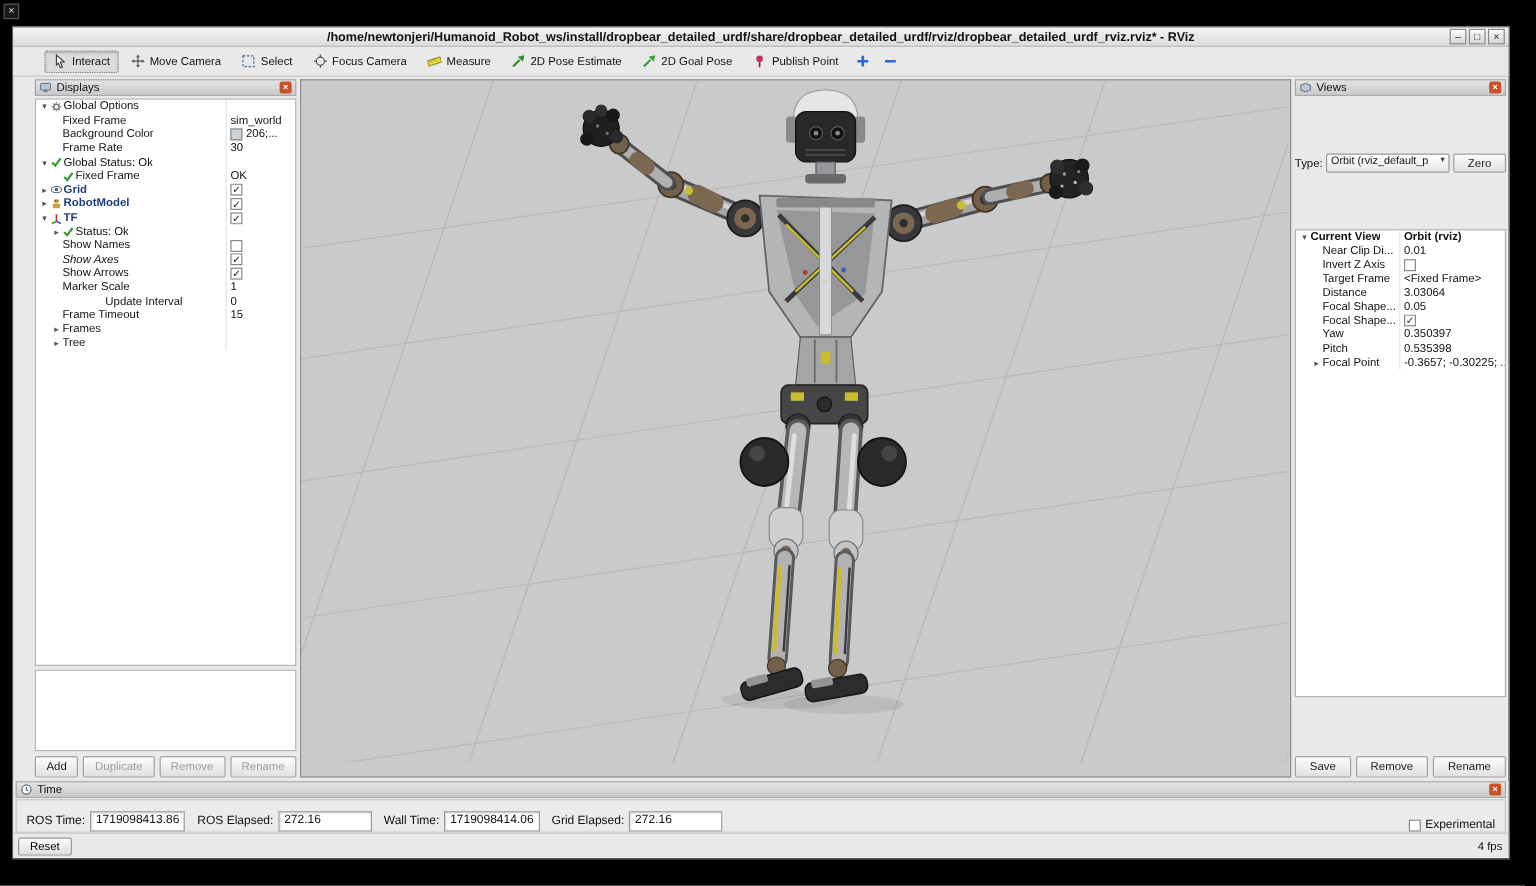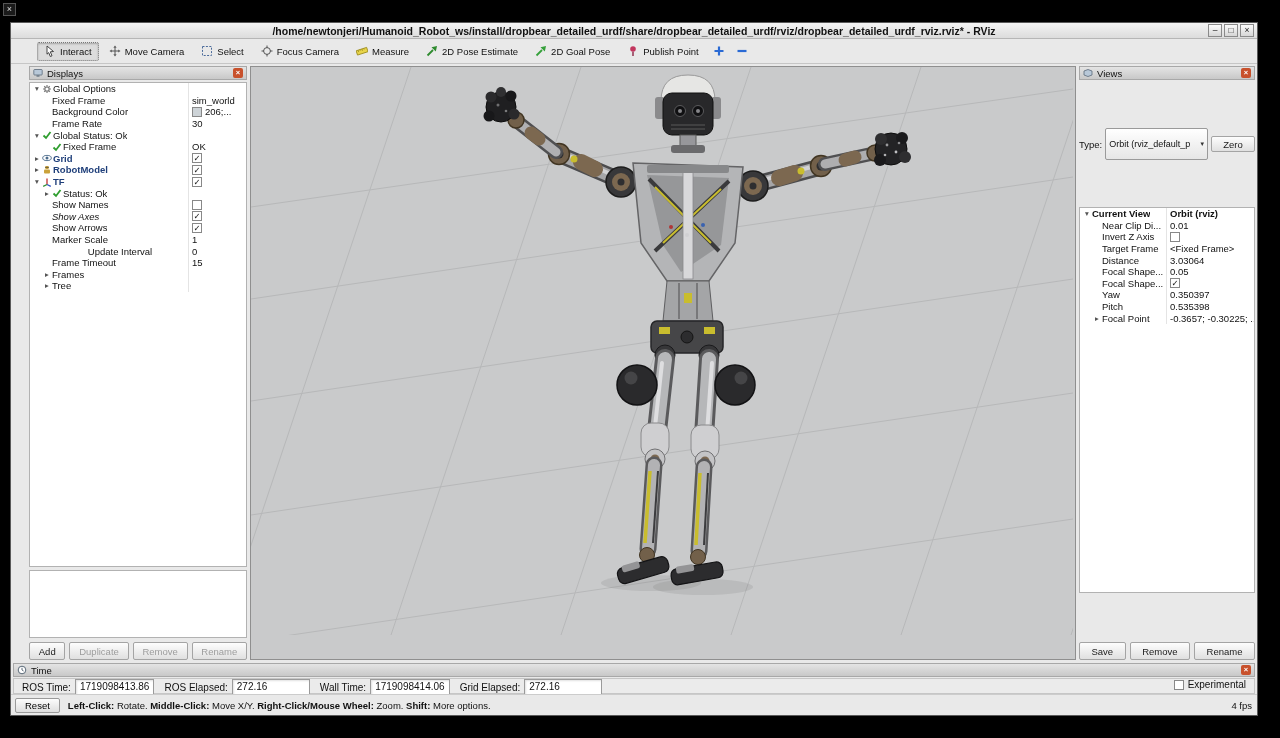--- a/index.html
+++ b/index.html
@@ -65,27 +65,27 @@
     background:linear-gradient(#fdfdfd,#e0e0e0); font-size:9.5px; text-align:center;
     font-family:"Liberation Sans","DejaVu Sans",sans-serif; color:#1a1a1a; }
   .pbtn.disabled { color:#9d9d9d; }
   .zero-btn { flex:0 0 44px; height:16px; }
 
   .viewport { flex:1 1 auto; margin:0 3px; background:#c9cacb; border:1px solid #8f8f8f; position:relative; overflow:hidden; }
   .viewport svg.scene { position:absolute; left:0; top:0; }
 
   .type-row { display:flex; align-items:center; gap:3px; margin-top:3px; font-size:9.5px; flex:0 0 auto; }
   .type-label { flex:0 0 auto; }
-  .dropdown { flex:1 1 auto; height:32px; border:1px solid #9a9a9a; border-radius:2px;
-    background:linear-gradient(#ffffff,#e6e6e6); display:flex; align-items:center; padding:0 3px; font-size:9px; overflow:hidden; }
+  .dropdown { flex:1 1 auto; height:16px; border:1px solid #9a9a9a; border-radius:2px;
+    background:linear-gradient(#ffffff,#e6e6e6); display:flex; padding:0 3px; font-size:9px; overflow:hidden; }
   .dd-text { white-space:nowrap; overflow:hidden; }
   .dd-arrow { margin-left:auto; font-size:7px; color:#333; flex:0 0 auto; }
 
   .time-panel { flex:0 0 auto; background:#e9e9e9; padding:0 2px; }
-  .time-body { height:16px; border:1px solid #c6c6c6; background:#ebebeb; display:flex; align-items:flex-start;
+  .time-body { height:28px; border:1px solid #c6c6c6; background:#ebebeb; display:flex; align-items:flex-end;
     gap:10px; padding:0 8px; margin-top:1px; }
   .tfield { display:flex; align-items:center; gap:4px; font-size:10px; }
   .tval { border:1px solid #9a9a9a; background:#fff; height:17px; min-width:78px; padding:1px 4px; font-size:10px;
     box-shadow:inset 1px 1px 2px rgba(0,0,0,.12); white-space:nowrap; }
   .experimental { margin-left:auto; display:flex; align-items:center; gap:4px; font-size:10px; }
 
   .statusbar { flex:0 0 auto; height:21px; background:#e9e9e9; border-top:1px solid #cccccc; display:flex;
     align-items:center; gap:8px; padding:0 5px 0 4px; font-size:9.5px; }
   .reset-btn { height:15px; padding:0 9px; border:1px solid #9a9a9a; border-radius:2px;
     background:linear-gradient(#fcfcfc,#dedede); font-size:9.5px;
@@ -715,17 +715,16 @@
         </div>
         <div class="experimental">
           <span class="cb"></span>
           <span>Experimental</span>
         </div>
       </div>
   </div>
 
   <div class="statusbar">
     <button class="reset-btn">Reset</button>
-    <span id="help-text"><b>Left-Click:</b> Rotate.  <b>Middle-Click:</b> Move X/Y.  <b>Right-Click/Mouse Wheel:</b> Zoom.  <b>Shift:</b> More options.</span>
     <span class="fps">4 fps</span>
   </div>
 
 </div>
 
 </body></html>

